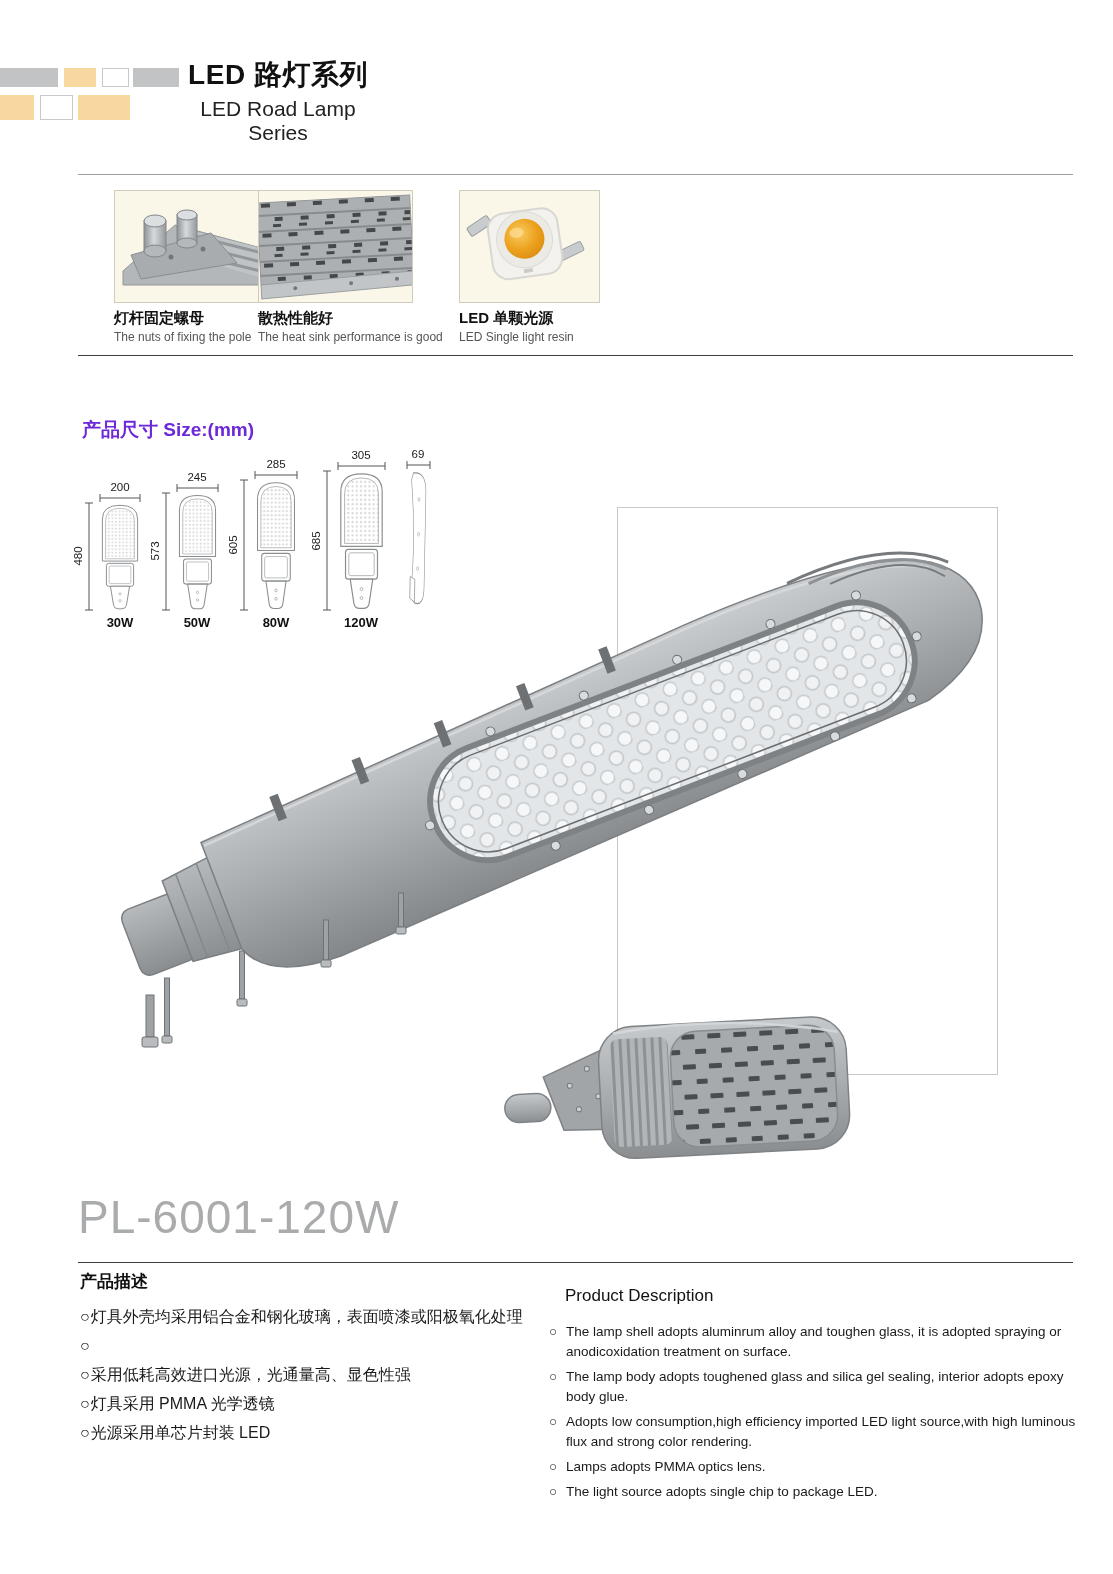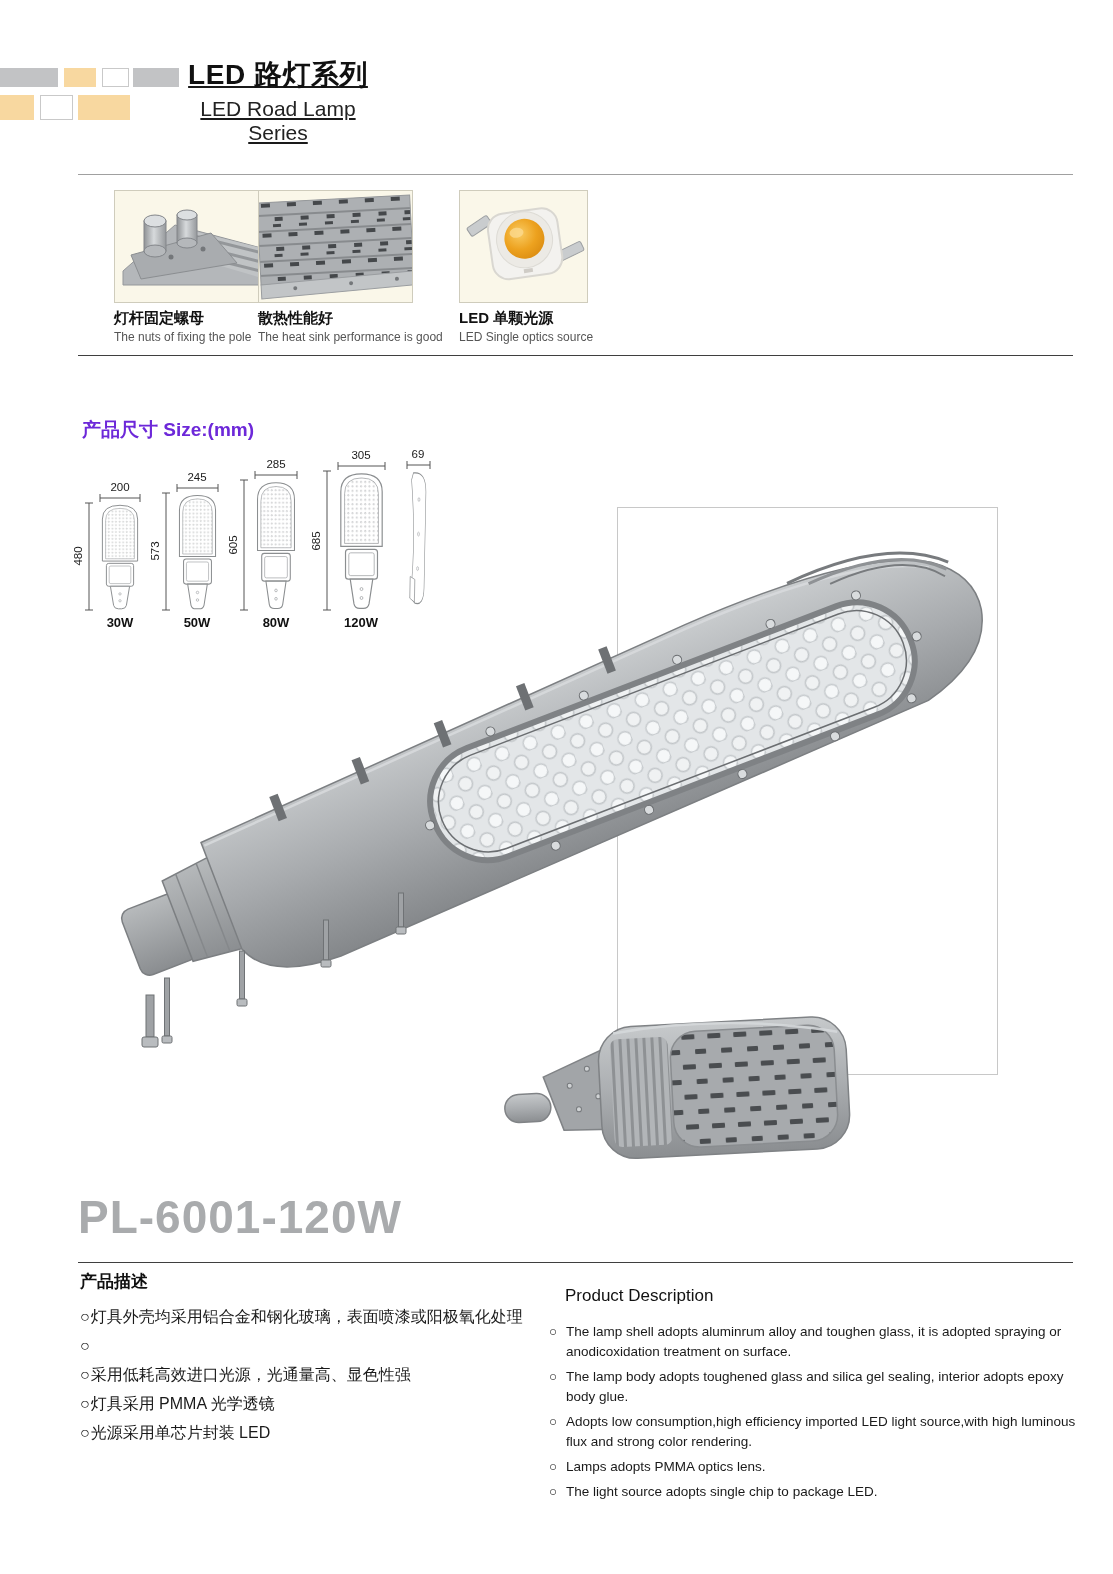--- a/index.html
+++ b/index.html
@@ -13,46 +13,46 @@
   .sq-orange{background:#f8d8a0;}
   .sq-white{background:#fff;border:1px solid #c9c9c9;box-sizing:border-box;}
   .sq1{left:0;top:68px;width:58px;height:19px;}
   .sq2{left:64px;top:68px;width:32px;height:19px;}
   .sq3{left:102px;top:68px;width:27px;height:19px;}
   .sq4{left:133px;top:68px;width:46px;height:19px;}
   .sq5{left:0;top:95px;width:34px;height:25px;}
   .sq6{left:40px;top:95px;width:33px;height:25px;}
   .sq7{left:78px;top:95px;width:52px;height:25px;}
 
-  .title-block{left:168px;top:56px;width:220px;text-align:center;text-decoration:underline;}
+  .title-block{left:168px;top:56px;width:220px;text-align:center;}
   .title-block h1{margin:0;font-size:28px;font-weight:bold;letter-spacing:.5px;color:#111;}
   .subtitle{margin-top:3px;font-size:21px;color:#222;}
 
   .rule{height:1px;}
   .rule-top{left:78px;top:174px;width:995px;background:#a0a0a0;}
   .rule-mid{left:78px;top:355px;width:995px;background:#3f3f3f;}
   .rule-desc{left:78px;top:1262px;width:995px;background:#3f3f3f;}
 
   
   .feature{position:absolute;top:190px;}
   .f1{left:82px;width:156px;padding-left:32px;}
   .f2{left:258px;width:155px;}
-  .f3{left:459px;width:129px;}
+  .f3{left:459px;width:141px;}
   .photo-box{width:100%;height:113px;background:#faf7e9;border:1px solid #cfccbc;box-sizing:border-box;overflow:hidden;}
   .cap-cn{margin-top:6px;font-size:15px;font-weight:bold;color:#111;white-space:nowrap;}
   .cap-en{margin-top:2px;font-size:12px;color:#555;white-space:nowrap;}
 
   .size-title{left:82px;top:417px;font-size:19px;font-weight:bold;color:#6d28d9;}
   .size-svg{left:70px;top:436px;}
 
   .photo-frame{left:617px;top:507px;width:381px;height:568px;border:1px solid #c8c8c8;box-sizing:border-box;background:#fff;}
   .main-photo{left:90px;top:545px;}
   .rear-photo{left:500px;top:1000px;}
 
-  .model-number{left:78px;top:1192px;font-size:46px;font-weight:bold;color:#a9abad;letter-spacing:1px;line-height:1.1;}
+  .model-number{left:78px;top:1192px;font-size:46px;font-weight:normal;color:#a9abad;letter-spacing:1px;line-height:1.1;}
 
   .desc-col{position:absolute;top:1270px;}
   .desc-cn{left:80px;width:468px;}
   .desc-en{left:549px;width:532px;}
   .desc-title-cn{font-size:17px;font-weight:bold;color:#111;margin:0;}
   .desc-title-en{font-size:17px;font-weight:normal;color:#111;margin:16px;}
   .desc-list{list-style:none;margin:9px 0 0 0;padding:0;}
   .desc-cn .desc-list li{display:flex;font-size:16px;line-height:29px;color:#1a1a1a;}
   .desc-cn .blt{flex:0 0 auto;margin-right:1px;}
   .desc-en .desc-list{margin-top:12px;}
@@ -157,21 +157,21 @@
           <rect x="94" y="62" width="28" height="10" rx="2" fill="#c9ccce" stroke="#9b9ea1" transform="rotate(-18 108 67)"></rect>
           <rect x="30" y="20" width="70" height="66" rx="16" fill="#f3f2ef" stroke="#d9d7d1" stroke-width="2"></rect>
           <circle cx="65" cy="49" r="28" fill="#eceae5" stroke="#dddbd5"></circle>
           <circle cx="65" cy="48" r="20" fill="url(#tAm)"></circle>
           <ellipse cx="58" cy="41" rx="7" ry="5" fill="#fbd98e" opacity="0.8"></ellipse>
           <rect x="60" y="78" width="9" height="4" fill="#cfccc6"></rect>
         </g>
       </svg>
     </div>
     <div class="cap-cn">LED 单颗光源</div>
-    <div class="cap-en">LED Single optics source</div>
+    <div class="cap-en">LED Single light resin</div>
   </div>
 
   <div class="abs rule rule-mid"></div>
 
   <div class="abs size-title">产品尺寸 Size:(mm)</div>
 
   <svg class="abs size-svg" width="400" height="205" viewBox="0 0 400 205">
     <defs>
       <pattern id="dotg" width="9" height="9" patternUnits="userSpaceOnUse">
         <circle cx="4" cy="4" r="1.5" fill="none" stroke="#9a9da0" stroke-width="0.9"></circle>

